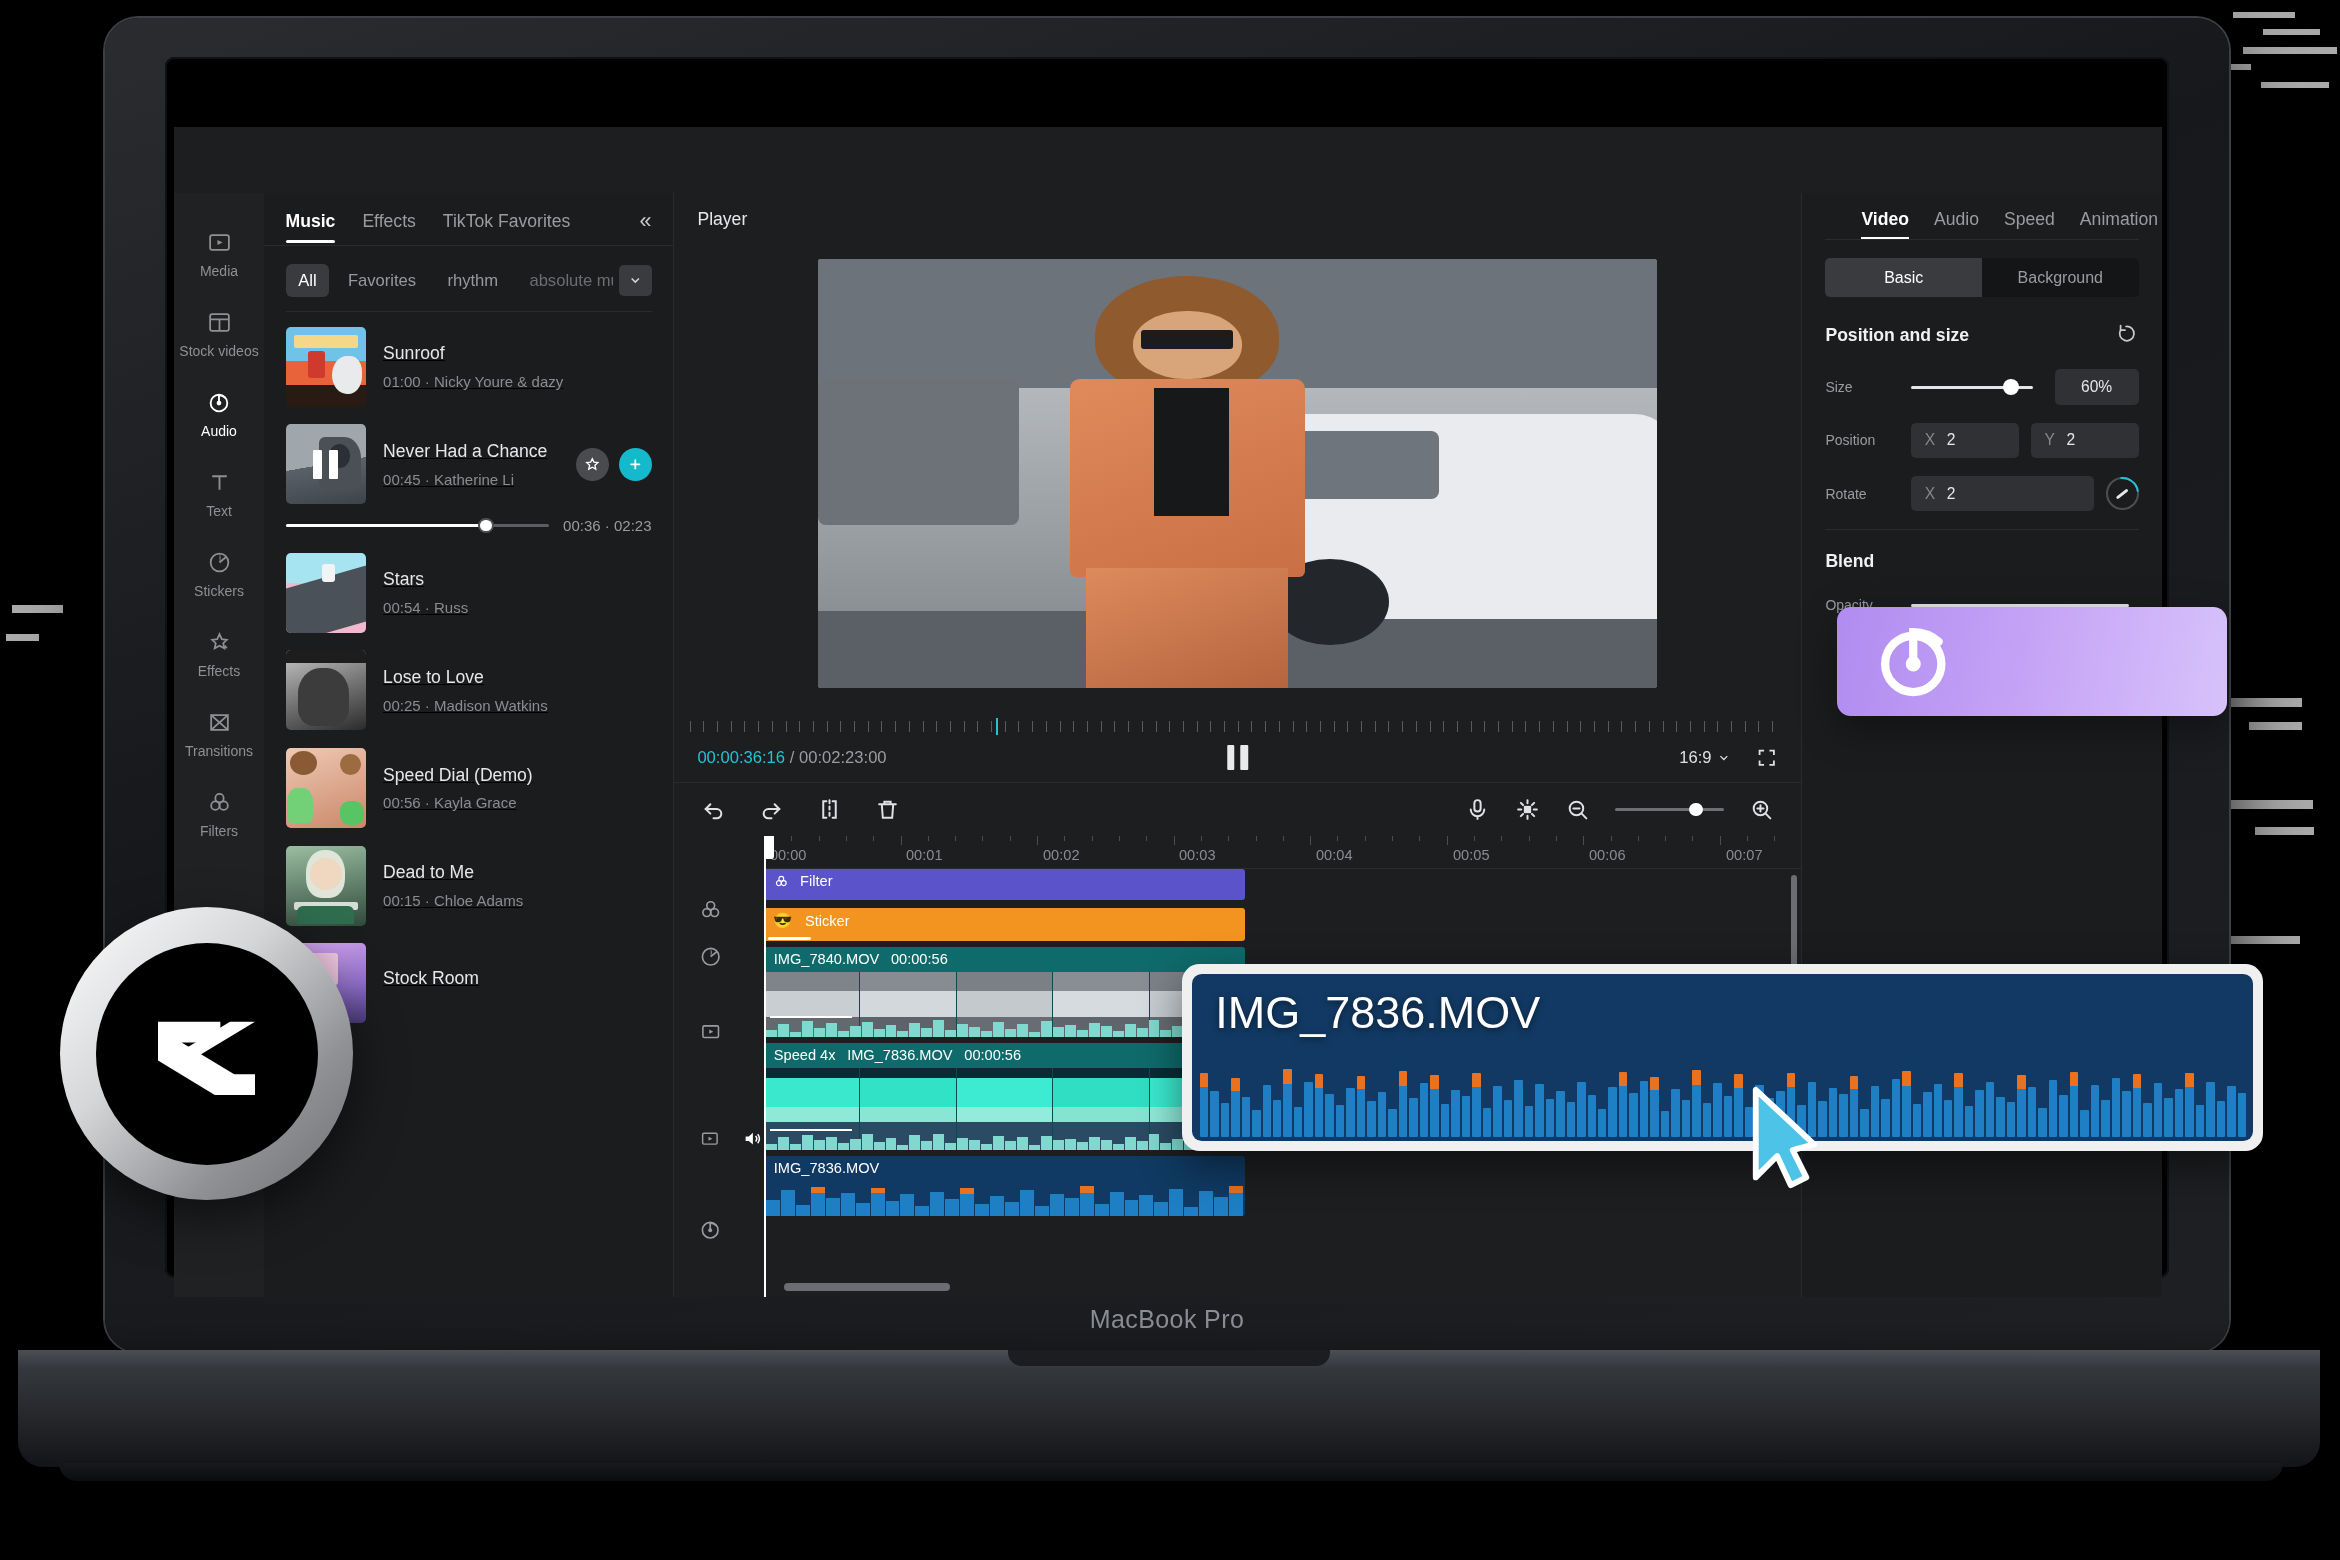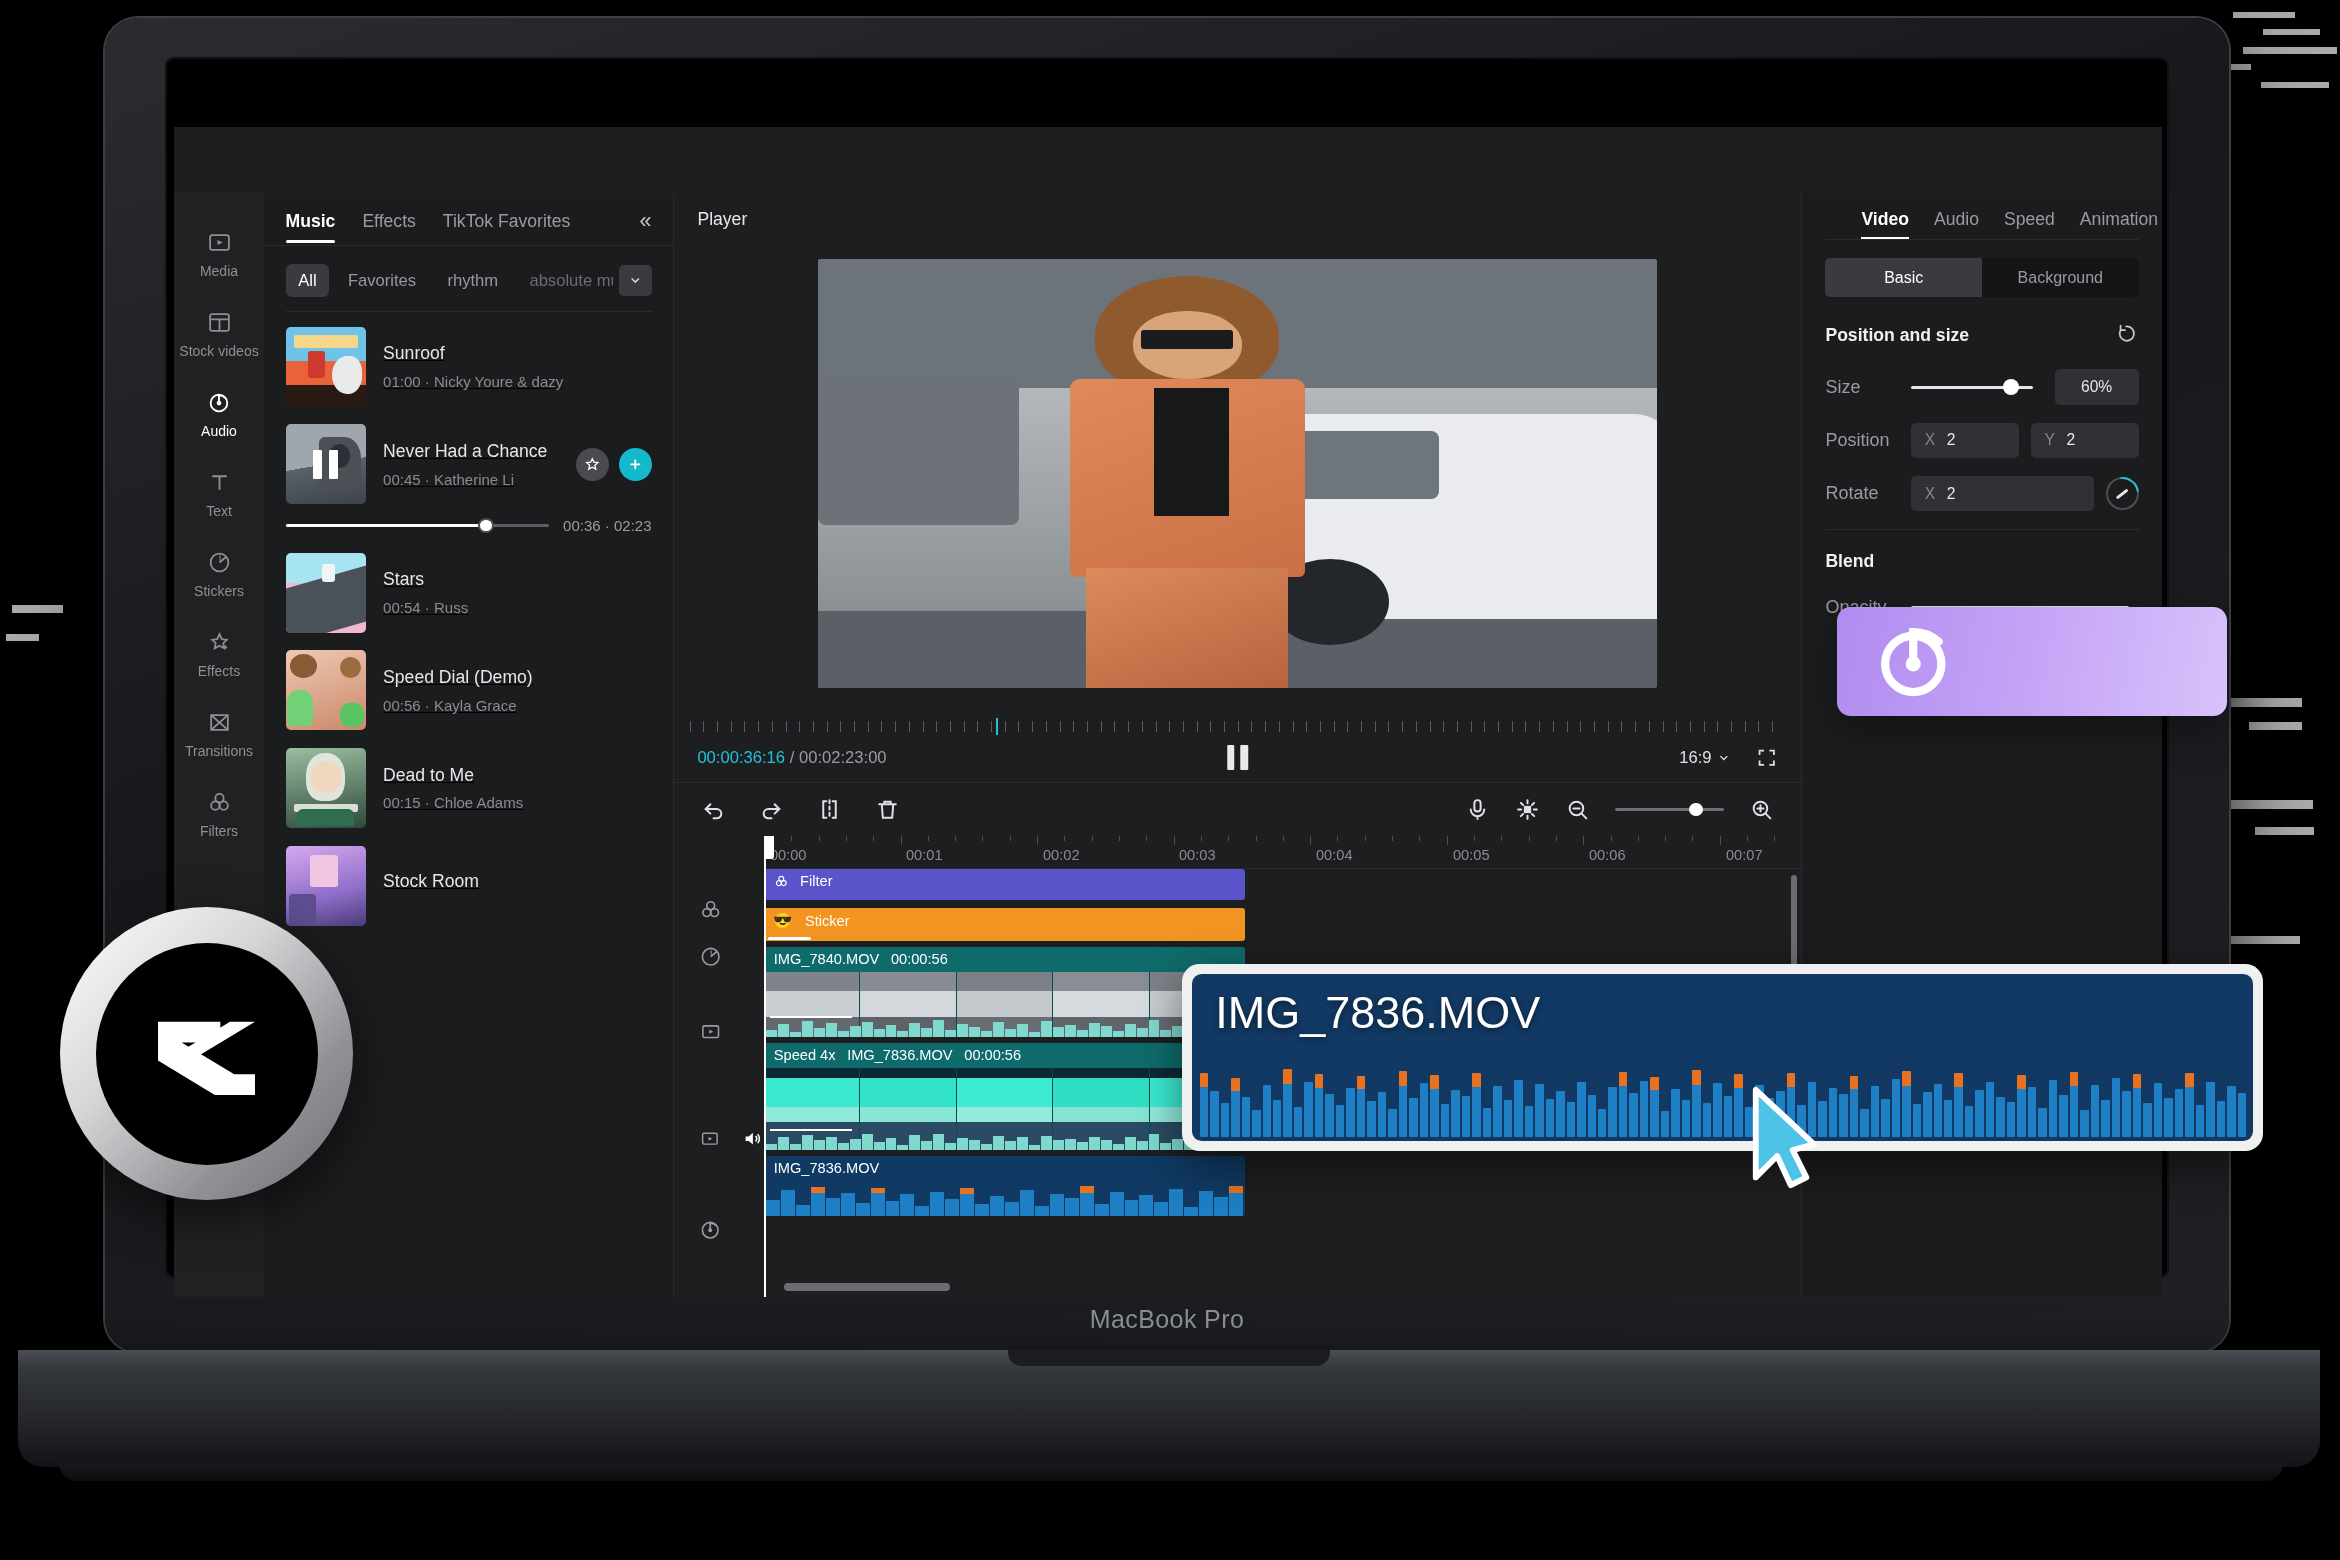--- a/index.html
+++ b/index.html
@@ -178,21 +178,21 @@
   .insp-tab.active { color:#fff; font-weight:bold;margin-left:36px; }
   .insp-tab.active::after { content:""; position:absolute; left:0; right:0; bottom:0; height:2.9px; background:#fff; }
   .insp-rule { height:1px; background:#2b2c2f; margin-bottom:17.6px; }
   .segmented { display:flex; background:#141517; border-radius:4.9px; overflow:hidden; margin-bottom:25px; }
   .seg { flex:1; text-align:center; padding:10.7px 0; font-size:16px; color:#9a9ca0; cursor:pointer; }
   .seg.active { background:#3a3b3f; color:#fff; }
   .sec-head { display:flex; align-items:center; margin-bottom:21.5px; }
   .sec-head .t { color:#f0f1f3; font-size:17.6px; font-weight:bold; }
   .sec-head .reset { margin-left:auto; color:#c9cbcf; cursor:pointer; }
   .prow { display:flex; align-items:center; margin-bottom:17.6px; gap:11.7px; }
-  .plab { color:#9a9ca0; font-size:18px; width:74px; flex:none; }
+  .plab { color:#9a9ca0; font-size:14px; width:74px; flex:none; }
   .slider { flex:1; height:2.9px; background:#e3e5e8; border-radius:2px; position:relative; margin-right:9.8px; }
   .slider .k { position:absolute; left:82%; top:50%; width:16.6px; height:16.6px; margin:-8.3px 0 0 -8.3px; background:#fff; border-radius:50%; }
   .numbox { background:#303134; border-radius:4.9px; padding:8.8px 13.7px; color:#e6e7ea; font-size:15.6px; min-width:84px; text-align:center; }
   .field { flex:1; background:#303134; border-radius:4.9px; padding:8.8px 13.7px; display:flex; gap:11.7px; align-items:center; }
   .field .ax { color:#85878c; font-size:15.6px; }
   .field .vl { color:#e6e7ea; font-size:15.6px; }
   .knob { width:33px; height:33px; border-radius:50%; border:2px solid #4d4f53; position:relative; flex:none; }
   .knob .nd { position:absolute; left:50%; top:50%; width:13.7px; height:2.9px; background:#e6e7ea; transform:translate(-50%,-50%) rotate(-38deg); border-radius:2px; }
   .knob .arc { position:absolute; inset:-2px; border-radius:50%; border:2px solid transparent; border-top-color:#22c3d6; transform:rotate(38deg); }
   .insp-rule2 { height:1px; background:#2b2c2f; margin:13.7px 0 21.5px 0; }
@@ -394,20 +394,30 @@
             <div class="thumb" style="background:linear-gradient(180deg,#a7e4f2 0 38%,#f0b9cf 38% 100%);">
               <div style="position:absolute;left:-10%;bottom:0;width:120%;height:70%;background:#4b5158;transform:skewY(-16deg);"></div>
               <div style="position:absolute;left:46%;top:14%;width:16%;height:22%;background:#f2f3f5;border-radius:2.9px;"></div>
             </div>
             <div class="meta">
               <div class="title">Stars</div>
               <div class="sub"><span>00:54</span> · <span>Russ</span></div>
             </div>
           </div>
 
+          <div class="song">
+            <div class="thumb" style="background:linear-gradient(160deg,#c8c8c8,#6f6f6f 55%,#2b2b2b);">
+              <div style="position:absolute;left:0;top:0;right:0;height:16%;background:#1d1d1d;"></div>
+              <div style="position:absolute;left:16%;top:22%;width:64%;height:72%;background:#3c3c3c;border-radius:44% 44% 30% 30%;"></div>
+            </div>
+            <div class="meta">
+              <div class="title">Lose to Love</div>
+              <div class="sub"><span>00:25</span> · <span>Madison Watkins</span></div>
+            </div>
+          </div>
 
           <div class="song">
             <div class="thumb" style="background:linear-gradient(160deg,#f0c9b4,#c9886a);">
               <div style="position:absolute;left:6%;top:4%;width:34%;height:30%;background:#8a5a34;border-radius:50%;"></div>
               <div style="position:absolute;left:2%;bottom:6%;width:32%;height:44%;background:#72d177;border-radius:40% 40% 20% 20%;"></div>
               <div style="position:absolute;right:6%;top:8%;width:26%;height:26%;background:#9c6b3f;border-radius:50%;"></div>
               <div style="position:absolute;right:2%;bottom:4%;width:30%;height:30%;background:#59c463;border-radius:40%;"></div>
             </div>
             <div class="meta">
               <div class="title">Speed Dial (Demo)</div>

